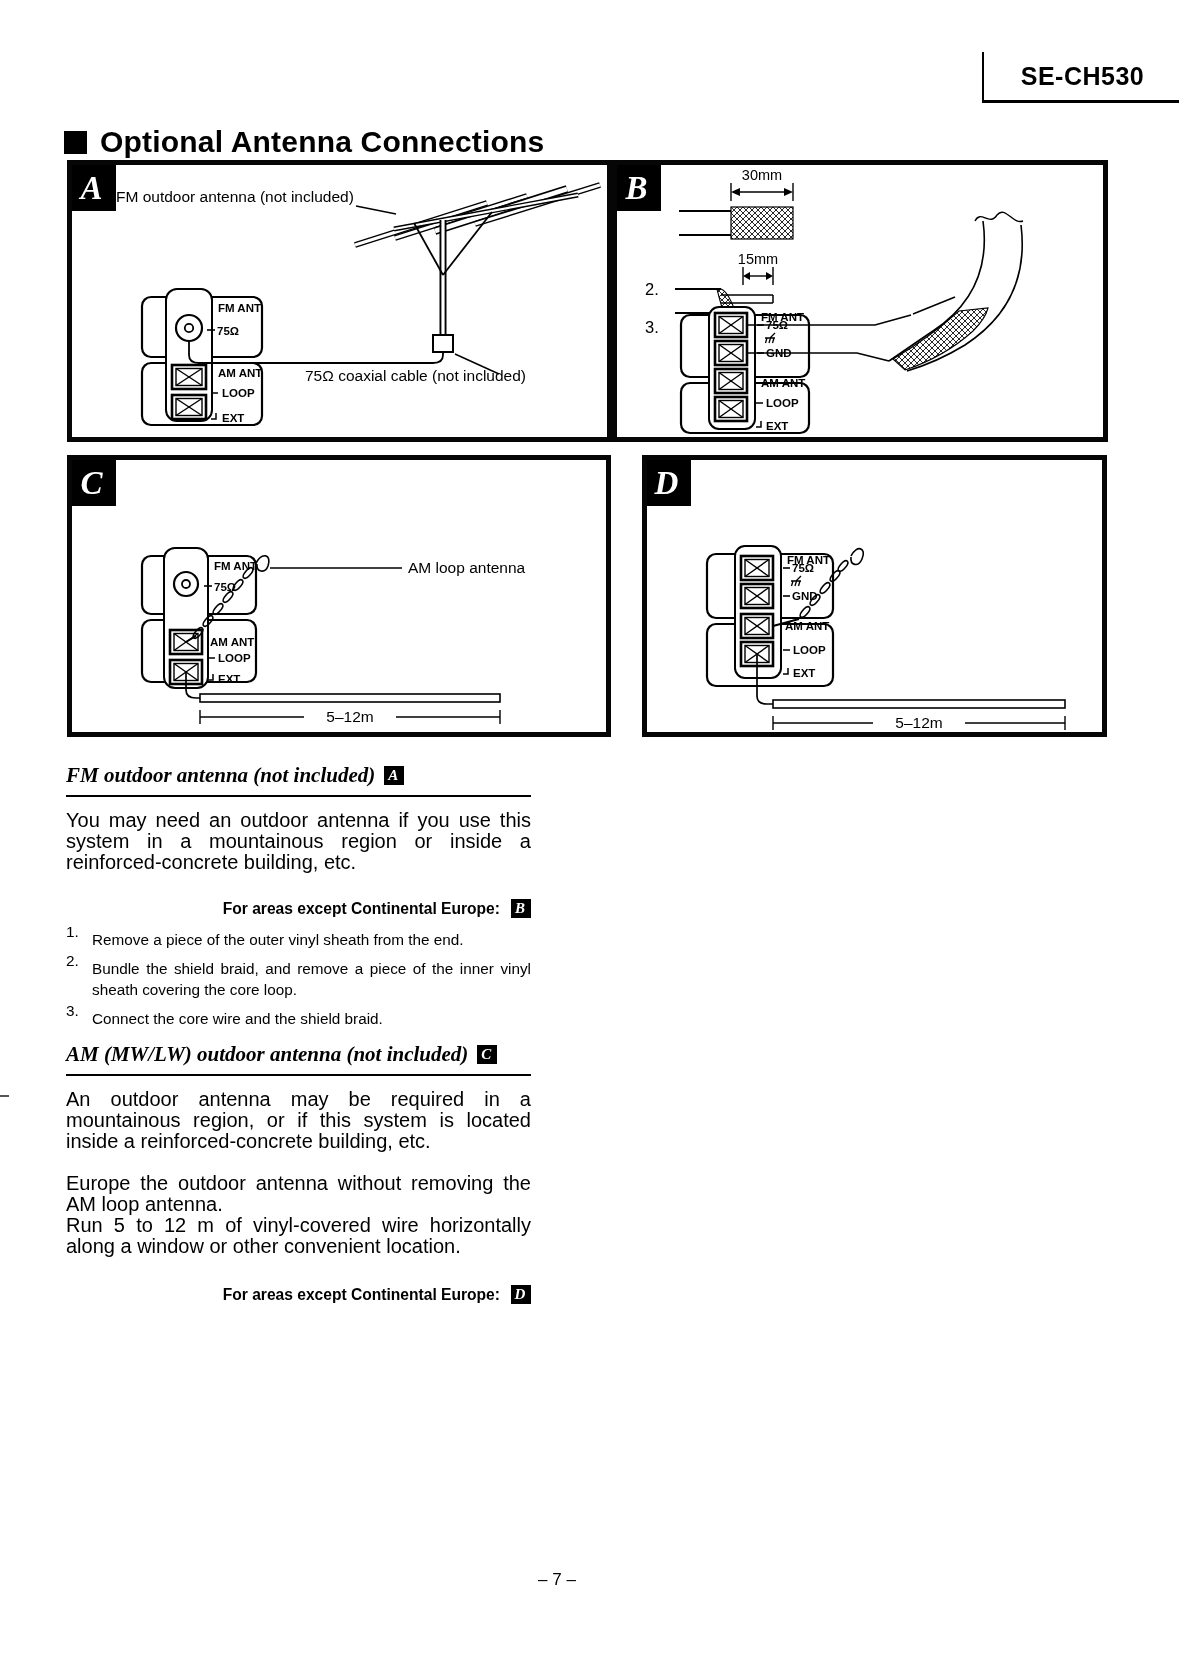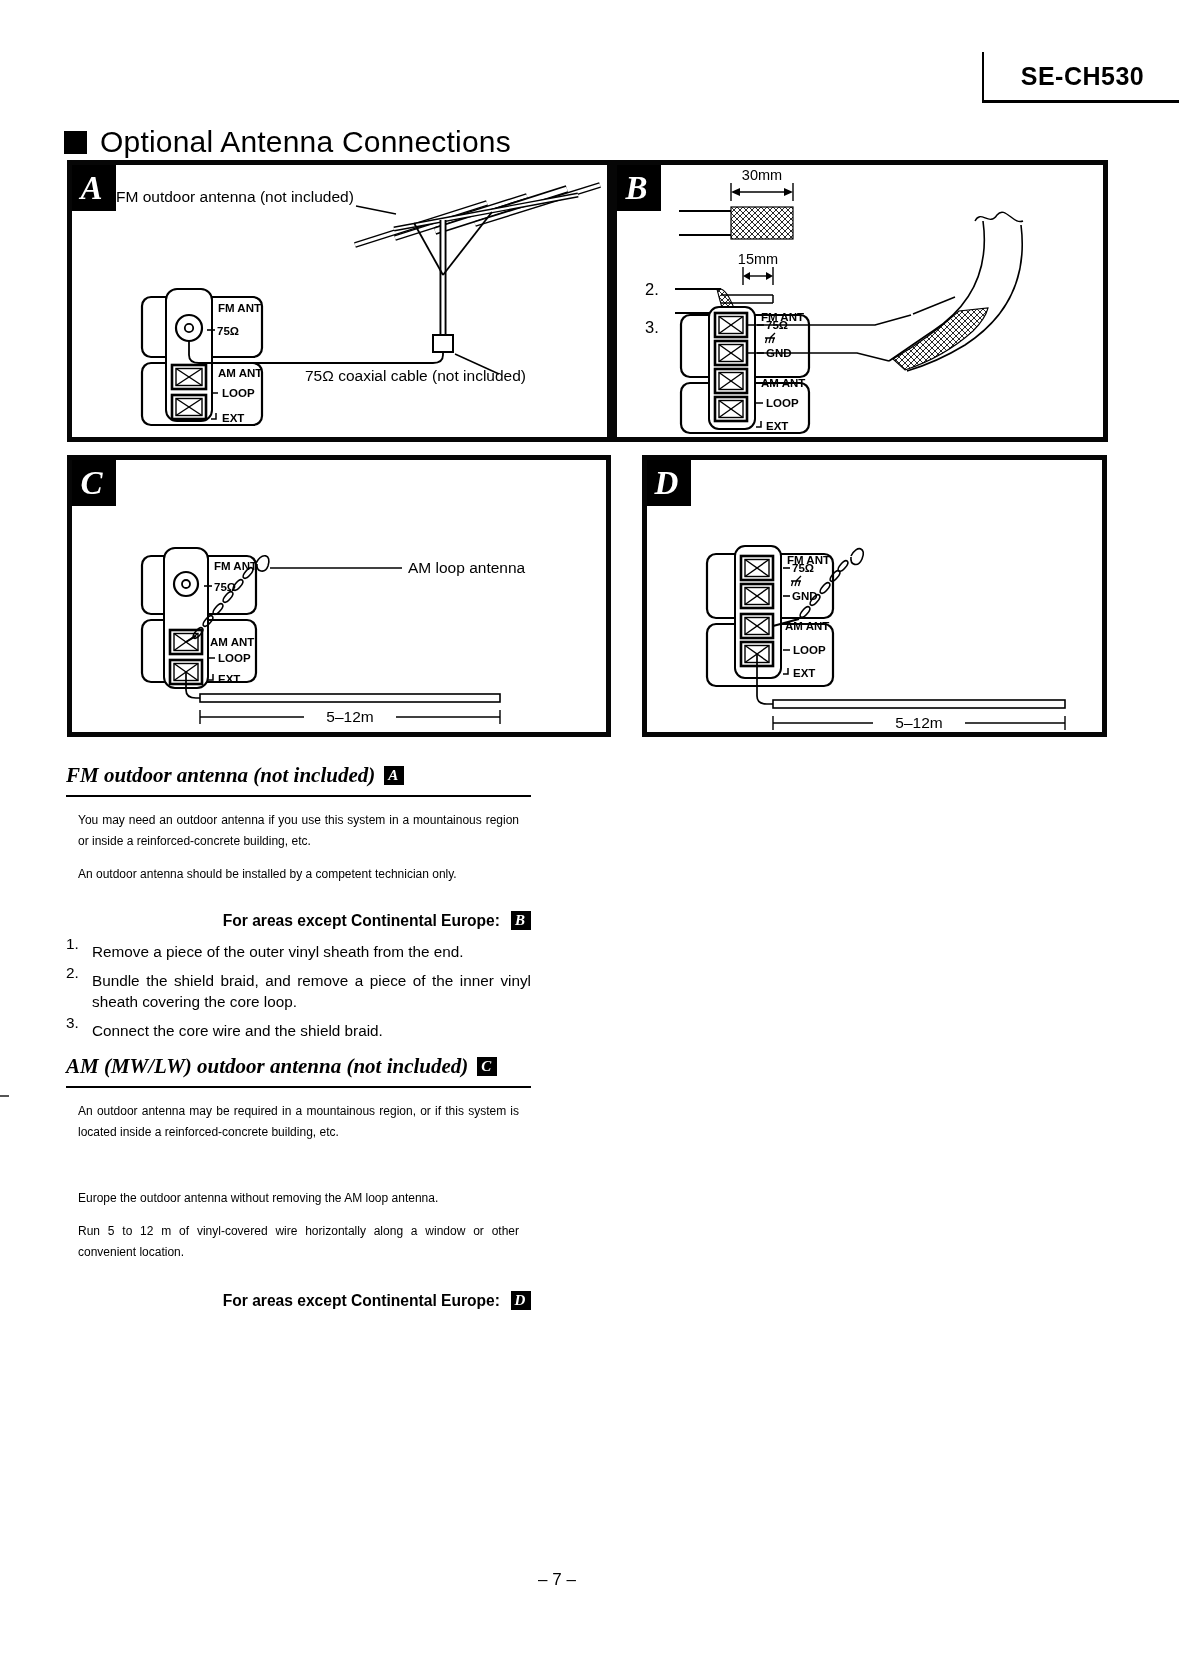--- a/index.html
+++ b/index.html
@@ -5,21 +5,21 @@
   html,body{margin:0;padding:0;}
   body{width:1179px;height:1672px;background:#fff;position:relative;
        font-family:"Liberation Sans",sans-serif;color:#000;overflow:hidden;}
 
   .model-box{position:absolute;top:52px;left:982px;width:197px;height:48px;
     border-left:2px solid #000;border-bottom:3px solid #000;
     display:flex;align-items:center;justify-content:center;
     font-weight:bold;font-size:25px;letter-spacing:.5px;}
 
   .page-title{position:absolute;top:105px;left:64px;display:flex;align-items:center;gap:13px;
-    font-weight:normal;font-size:30px;letter-spacing:.2px;}
+    font-weight:bold;font-size:30px;letter-spacing:.2px;}
   .title-square{width:23px;height:23px;background:#000;flex:none;}
 
   .fig-row{position:absolute;left:67px;display:flex;}
   .row1{top:160px;}
   .row2{top:455px;gap:31px;}
   .panel{position:relative;border:5px solid #060606;background:#fff;}
   .panel.a{width:535px;height:272px;}
   .panel.b{width:486px;height:272px;}
   .panel.c{width:534px;height:272px;}
   .panel.d{width:455px;height:272px;}
@@ -33,21 +33,21 @@
   .stepnum{font-family:"Liberation Sans",sans-serif;font-size:16.5px;}
   .dimlabel{font-family:"Liberation Sans",sans-serif;font-size:14.5px;}
 
   .text-col{position:absolute;left:66px;top:763px;width:465px;}
   .sec-heading{font-family:"Liberation Serif",serif;font-style:italic;font-weight:bold;font-size:21px;
     border-bottom:2px solid #000;padding-bottom:7px;margin:0 0 13px 0;
     display:flex;align-items:center;gap:9px;}
   .badge{display:inline-flex;align-items:center;justify-content:center;flex:none;
     width:20px;height:19px;background:#000;color:#fff;
     font-family:"Liberation Serif",serif;font-style:italic;font-weight:bold;font-size:15px;padding-right:2px;box-sizing:border-box;}
-  .para{font-size:12px;line-height:21px;text-align:justify;margin:12px;}
+  .para{font-size:20px;line-height:21px;text-align:justify;margin:0;}
   .gap{height:21px;}
   .subhead{font-weight:bold;font-size:15.6px;margin:26px 0 3px 0;display:flex;align-items:center;gap:11px;justify-content:flex-end;}
   .subhead.last{margin-top:28px;}
   .step-row{display:flex;font-size:15.3px;line-height:21px;}
   .step-num{width:26px;flex:none;}
   .step-text{flex:1;text-align:justify;margin-top:8px;}
   .sec2{margin-top:13px;}
 
   .footer-page{position:absolute;top:1570px;left:0;width:1114px;text-align:center;font-size:17px;}
   .scan-artifact{position:absolute;left:0;top:1095px;width:9px;height:2px;background:#555;}
@@ -321,21 +321,20 @@
   </div>
 </div>
 
 <div class="text-col">
 
   <div class="sec-heading">
     <span>FM outdoor antenna (not included)</span>
     <span class="badge">A</span>
   </div>
   <p class="para">You may need an outdoor antenna if you use this system in a mountainous region or inside a reinforced-concrete building, etc.</p>
-  <p class="para">An outdoor antenna should be installed by a competent technician only.</p>
 
   <div class="subhead">
     <span>For areas except Continental Europe:</span>
     <span class="badge">B</span>
   </div>
   <div class="steps">
     <div class="step-row">
       <span class="step-num">1.</span>
       <span class="step-text">Remove a piece of the outer vinyl sheath from the end.</span>
     </div>

